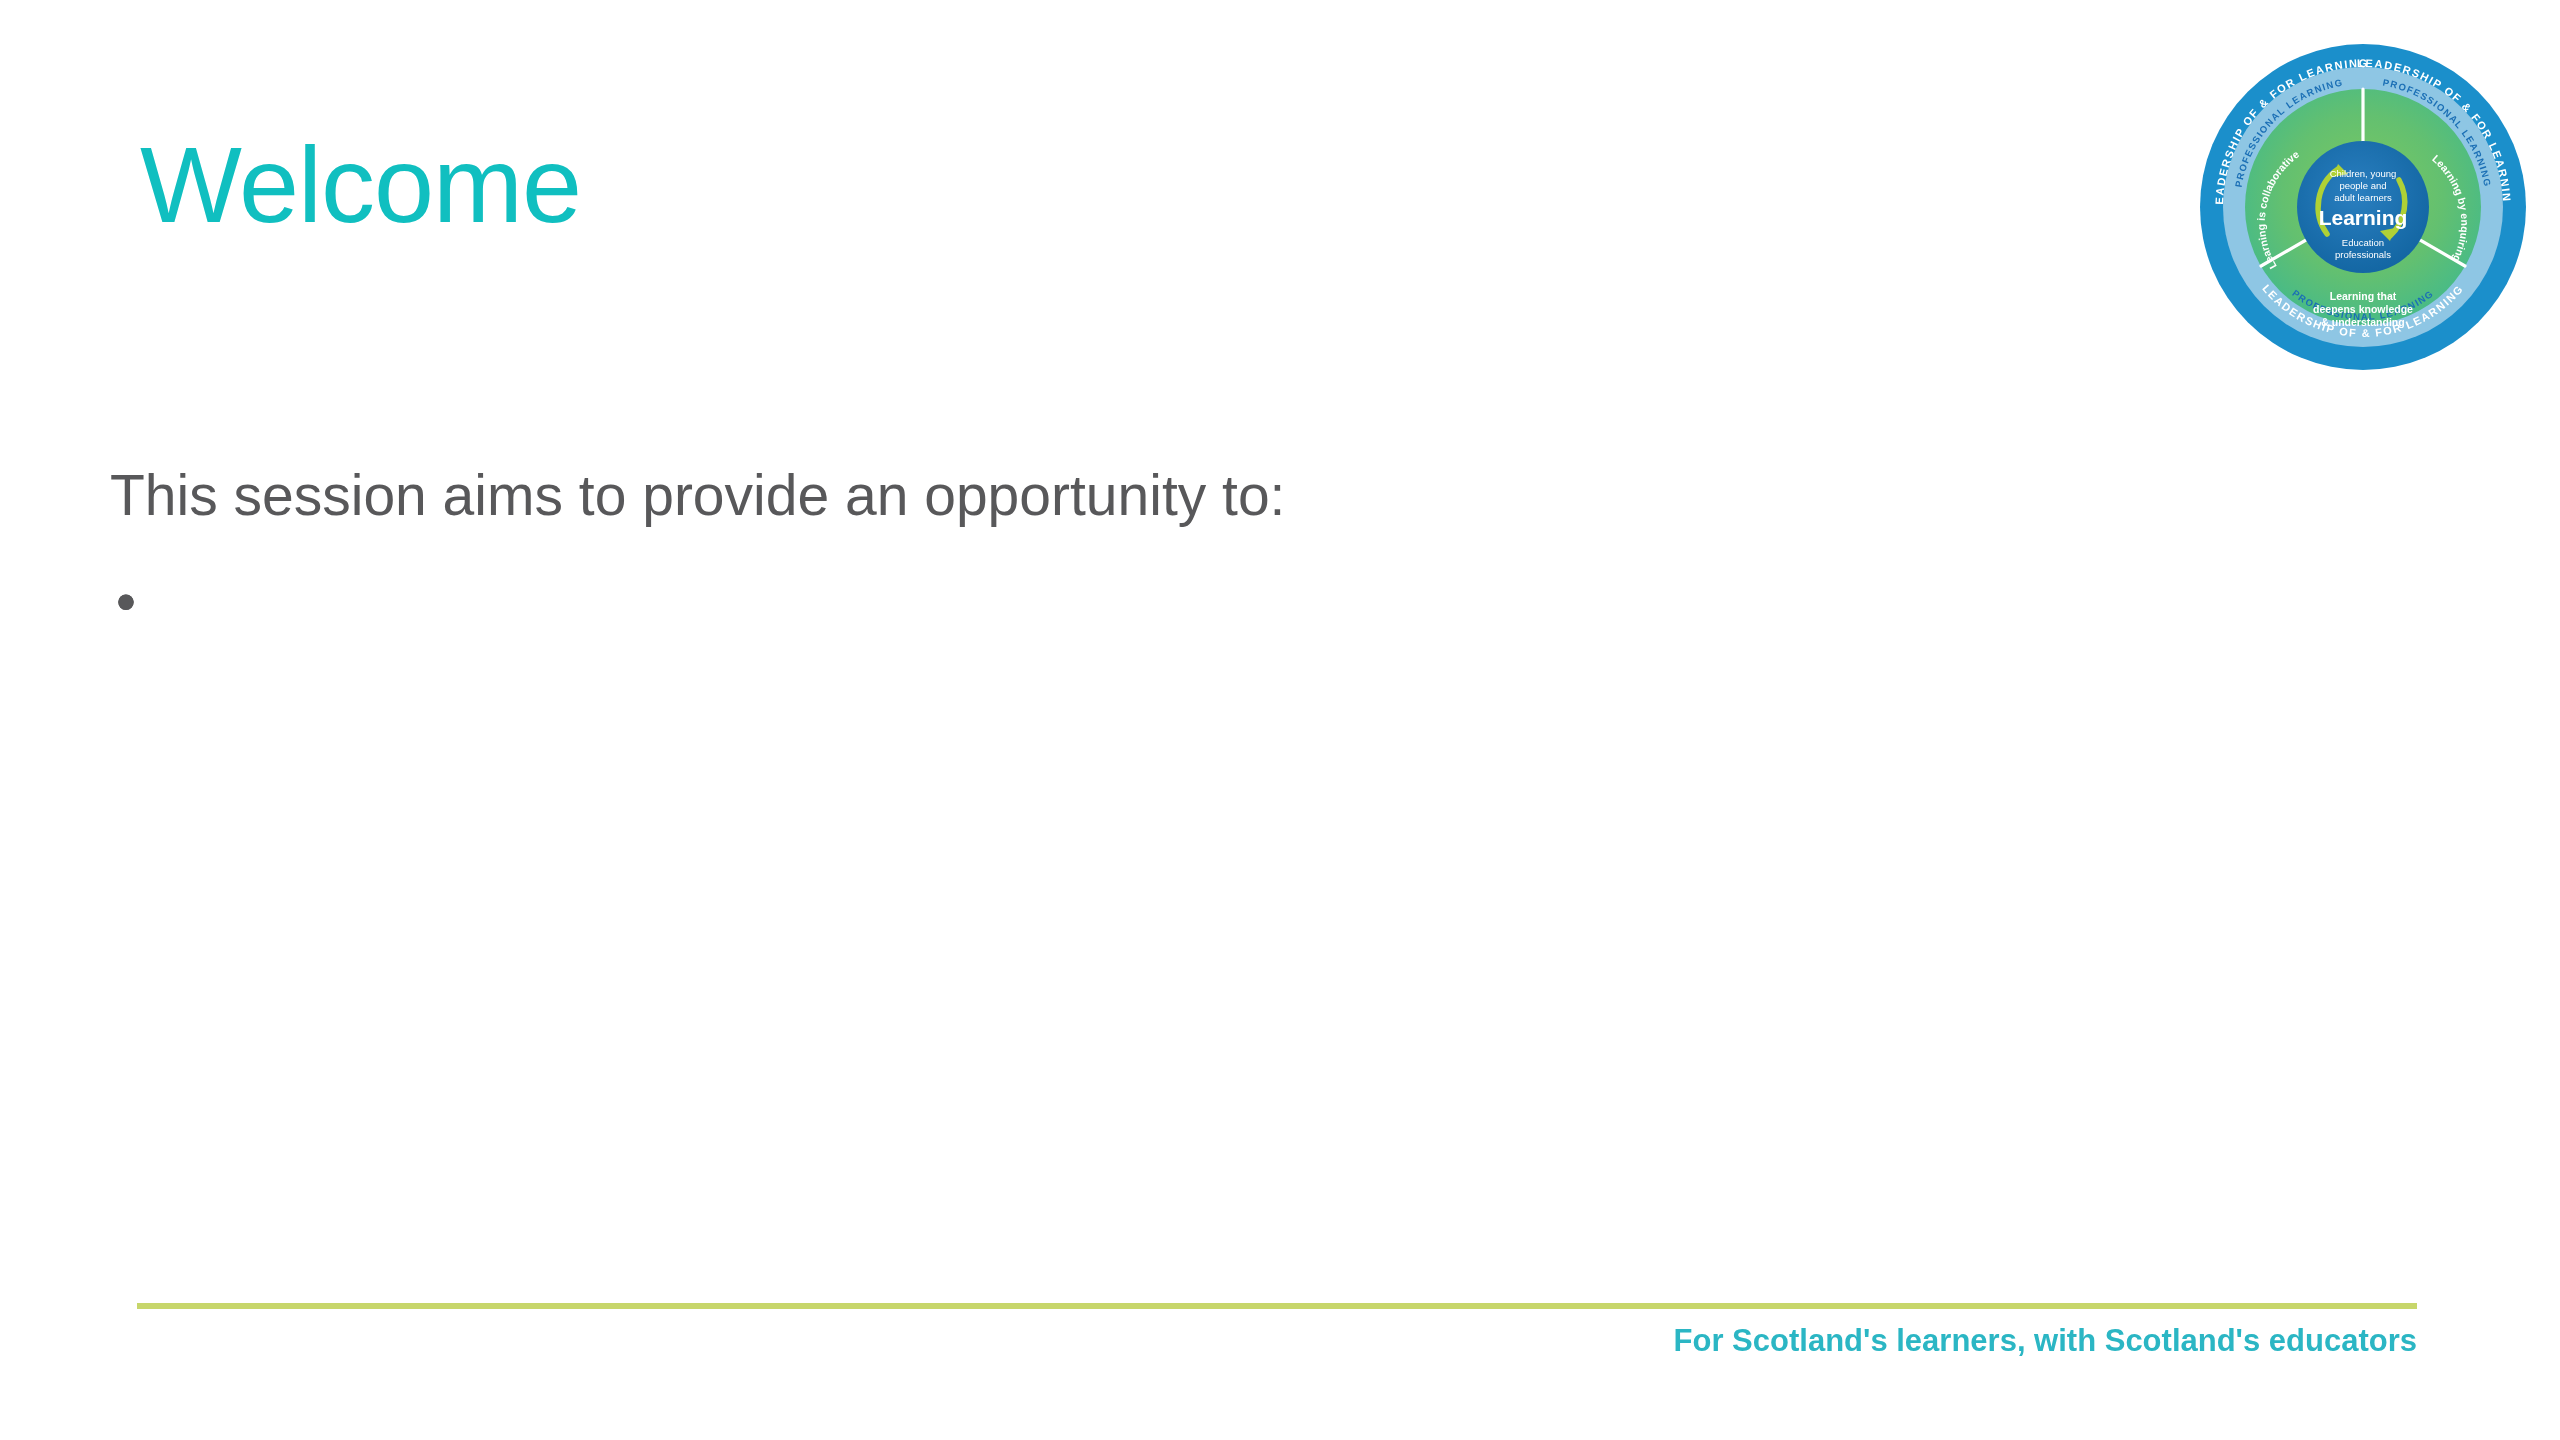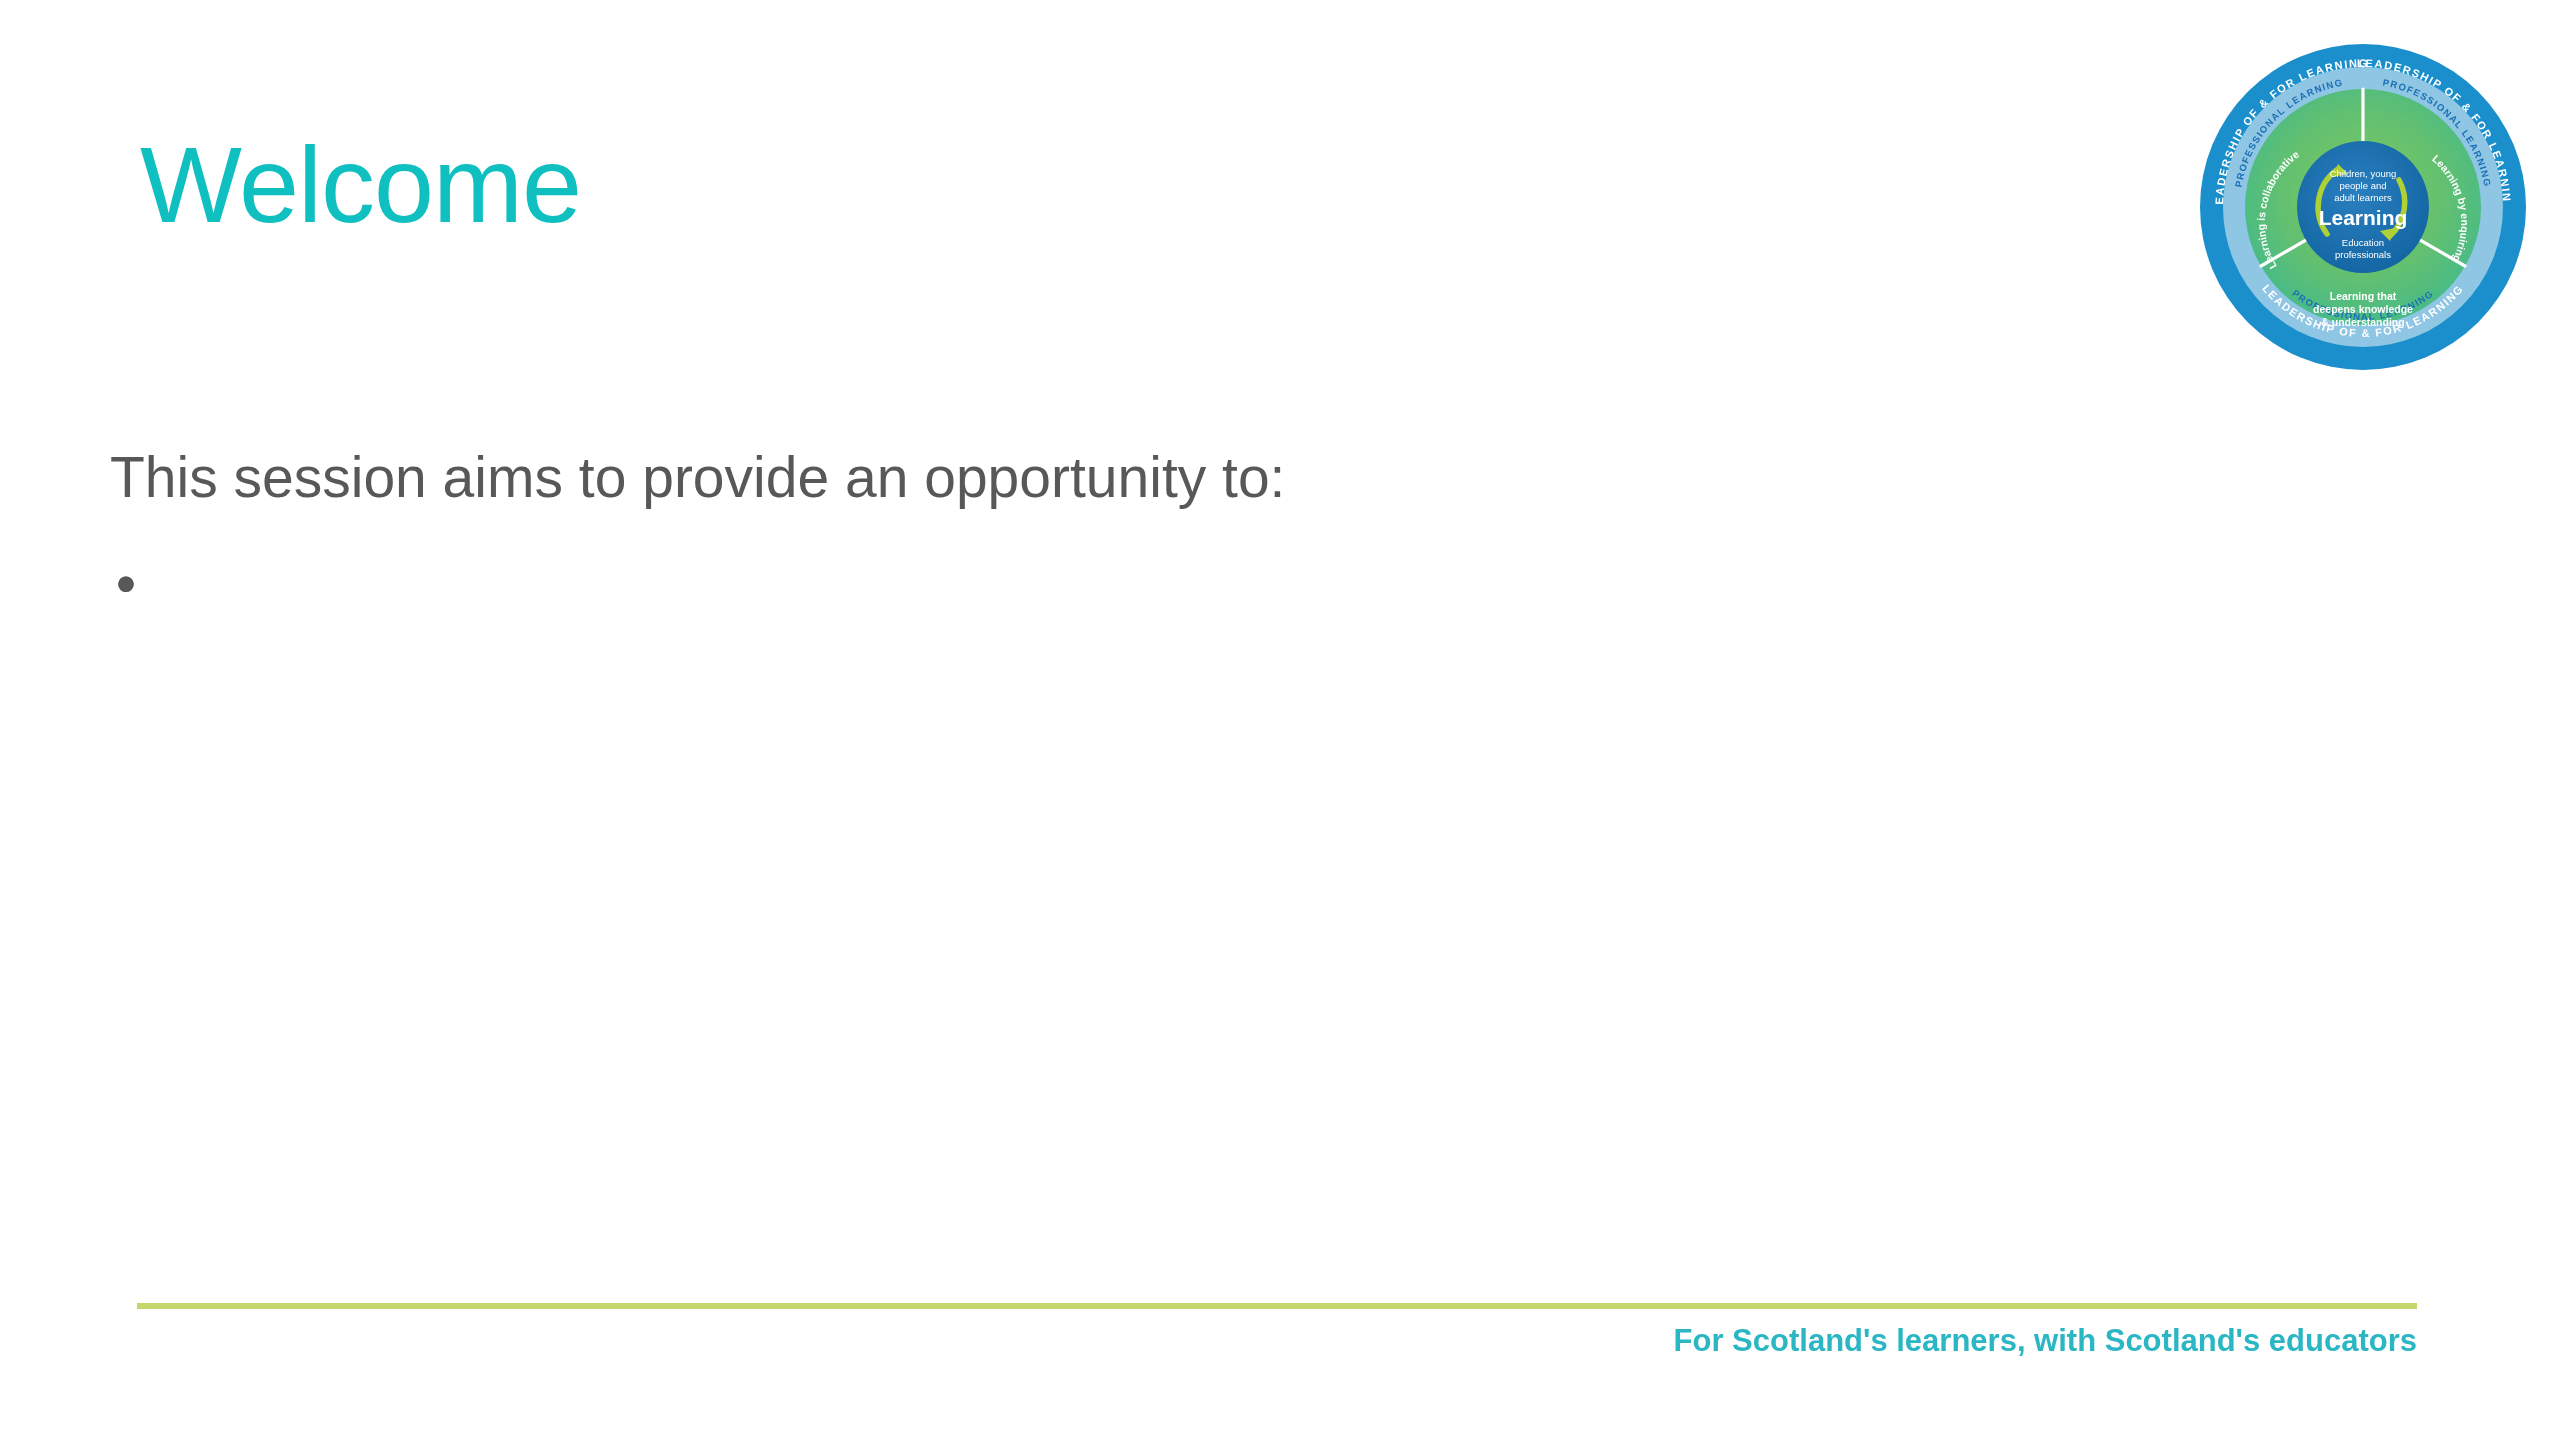--- a/index.html
+++ b/index.html
@@ -30,21 +30,21 @@
     color: #10BFC0;
     letter-spacing: -1px;
     white-space: nowrap;
     margin-left: 32px;
   }
 
   
   .body-block {
     position: absolute;
     left: 110px;
-    top: 437px;
+    top: 455px;
     width: 2340px;
   }
 
   .lead-line {
     font-size: 57px;
     line-height: 1.42;
     color: #58585A;
     font-weight: normal;
     margin-bottom: 24px;
   }

